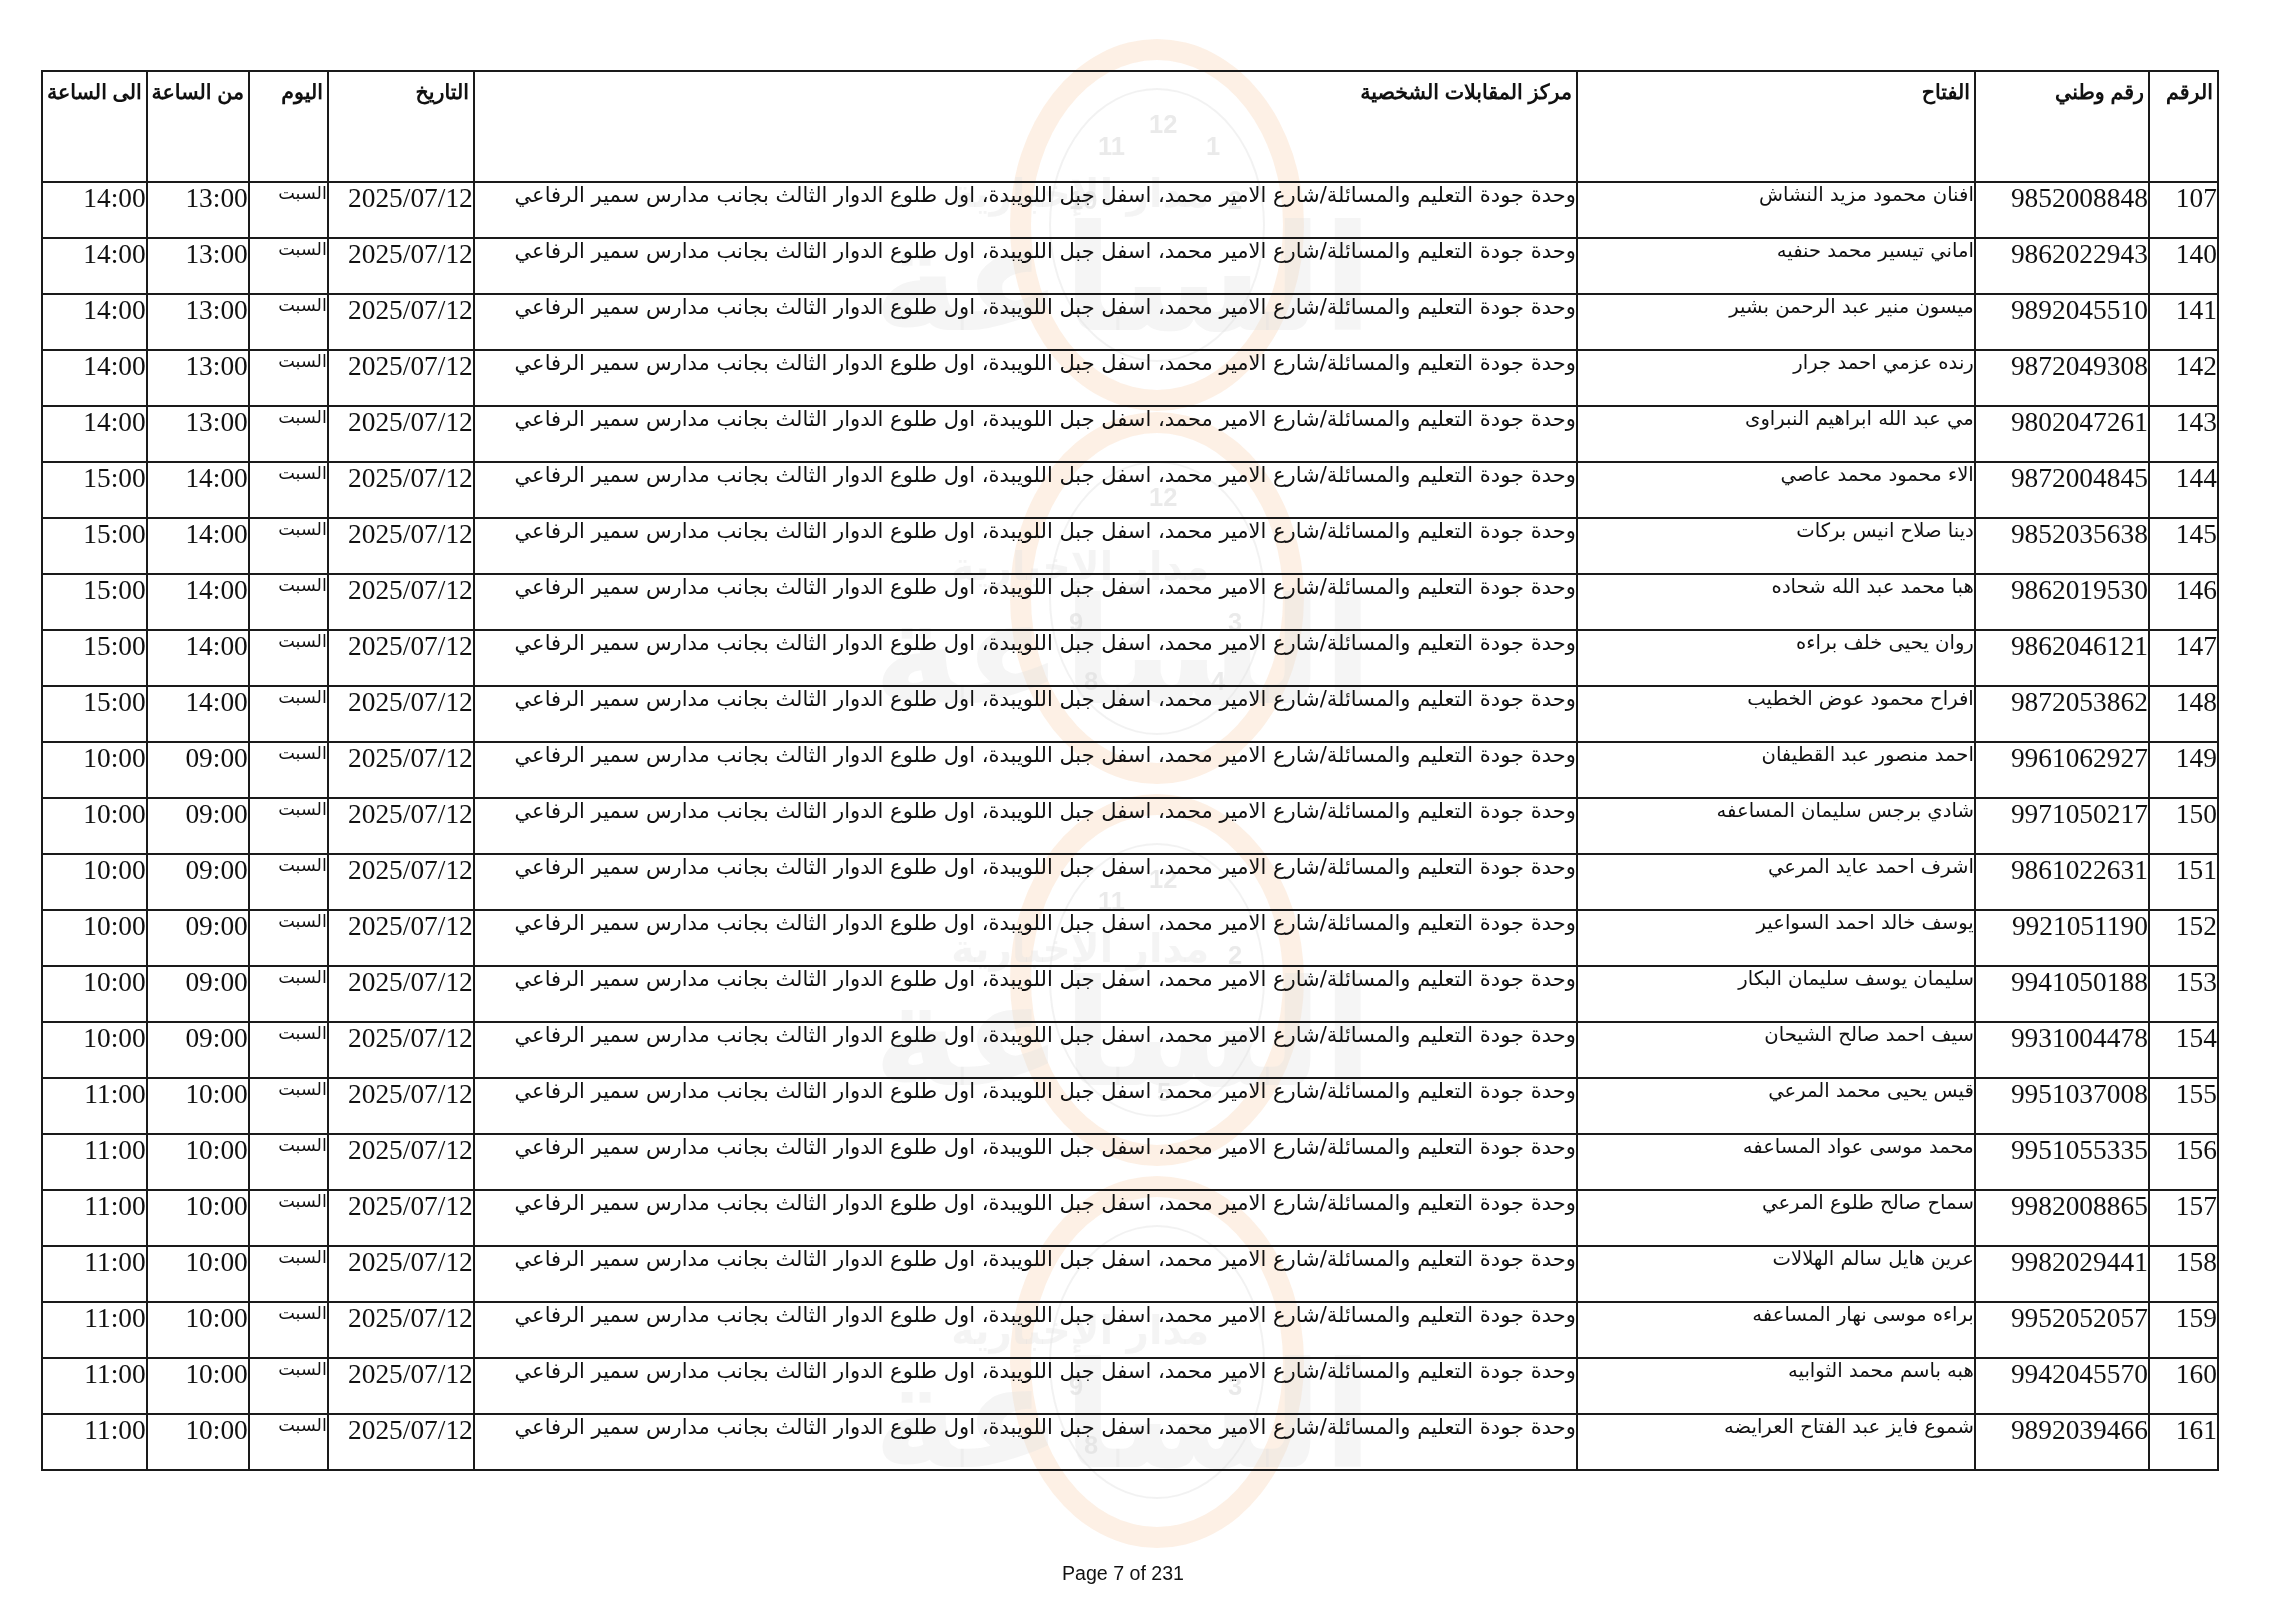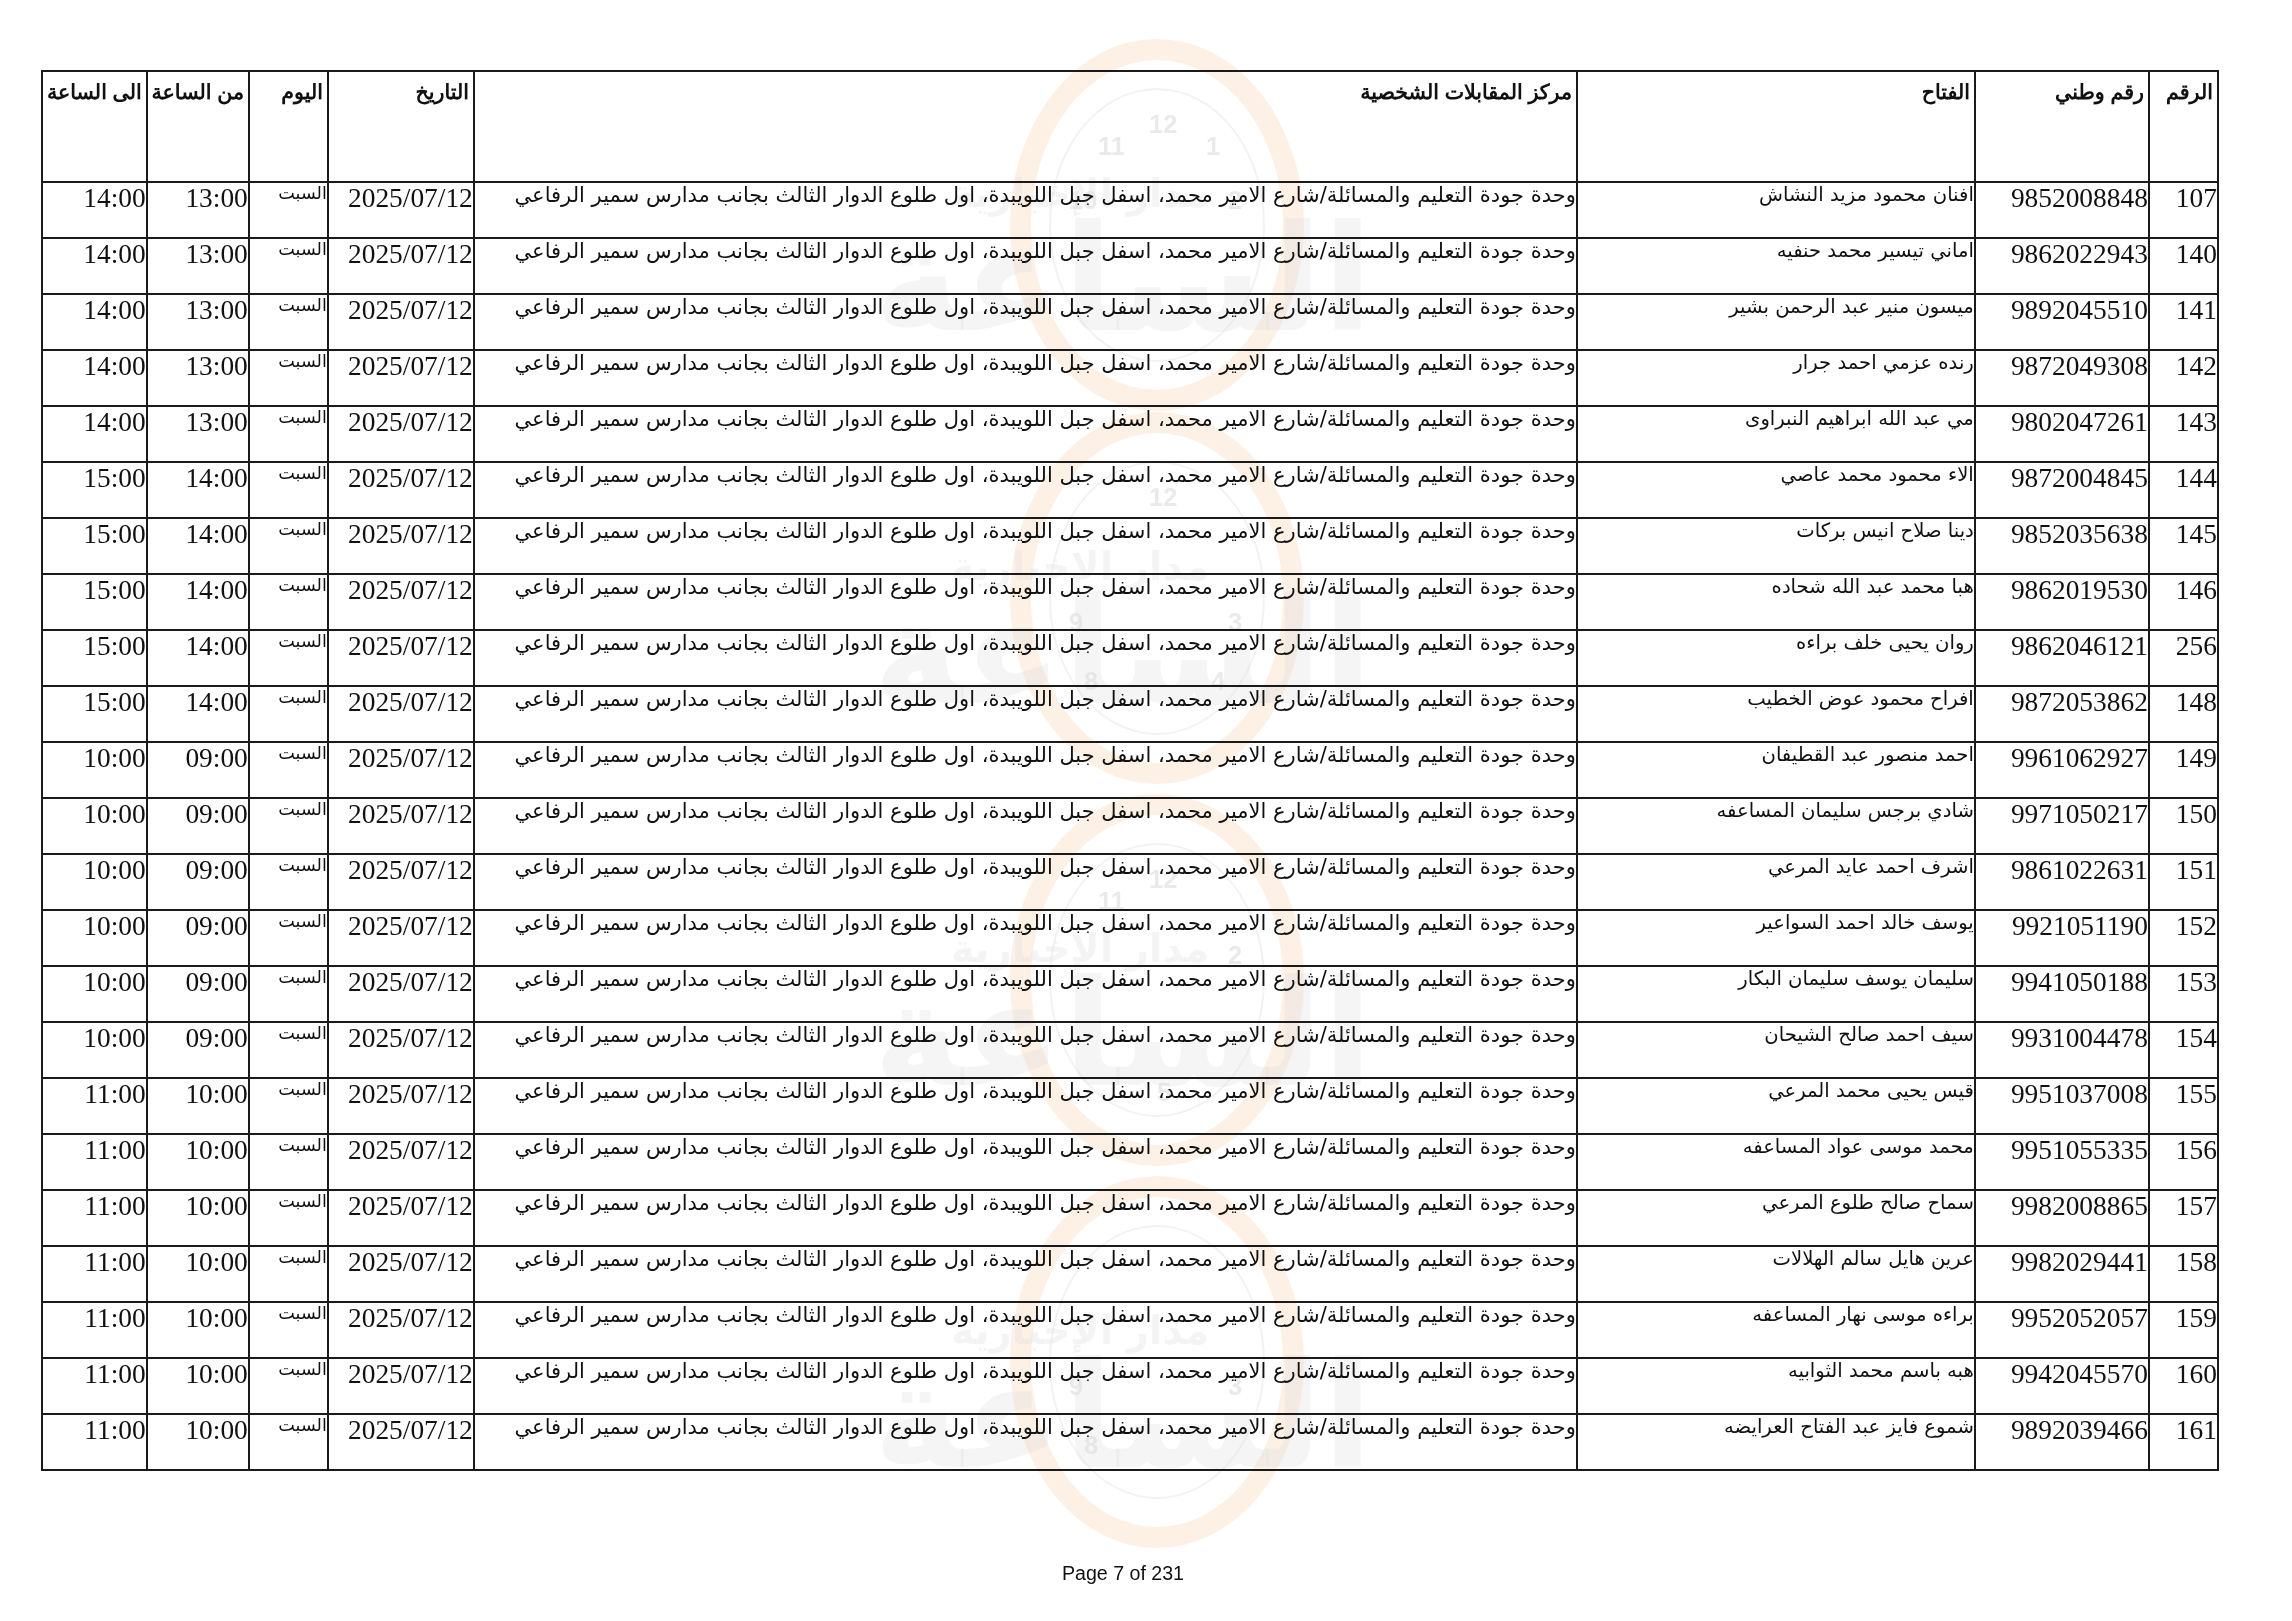--- a/index.html
+++ b/index.html
@@ -194,21 +194,21 @@
           <td class="num">146</td>
           <td class="nid">9862019530</td>
           <td class="name">هبا محمد عبد الله شحاده</td>
           <td class="center">وحدة جودة التعليم والمسائلة/شارع الامير محمد، اسفل جبل اللويبدة، اول طلوع الدوار الثالث بجانب مدارس سمير الرفاعي</td>
           <td class="date">2025/07/12</td>
           <td class="day">السبت</td>
           <td class="from">14:00</td>
           <td class="to">15:00</td>
         </tr>
         <tr>
-          <td class="num">256</td>
+          <td class="num">147</td>
           <td class="nid">9862046121</td>
           <td class="name">روان يحيى خلف براءه</td>
           <td class="center">وحدة جودة التعليم والمسائلة/شارع الامير محمد، اسفل جبل اللويبدة، اول طلوع الدوار الثالث بجانب مدارس سمير الرفاعي</td>
           <td class="date">2025/07/12</td>
           <td class="day">السبت</td>
           <td class="from">14:00</td>
           <td class="to">15:00</td>
         </tr>
         <tr>
           <td class="num">148</td>

